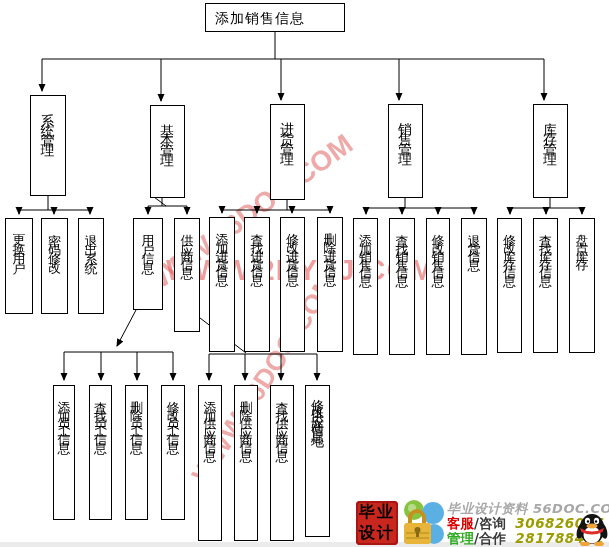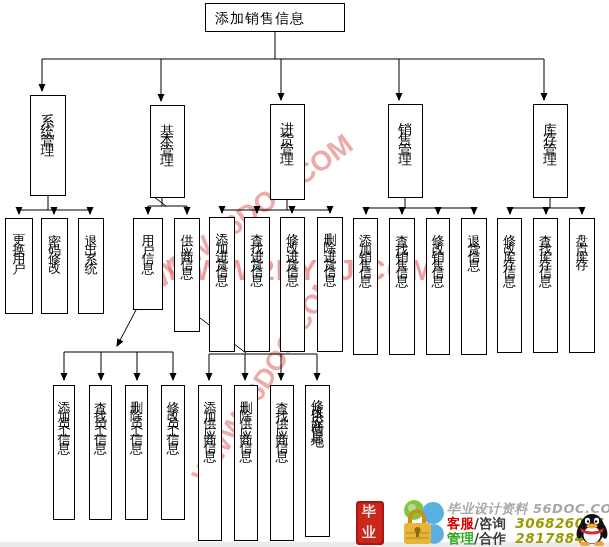--- a/index.html
+++ b/index.html
@@ -19,22 +19,22 @@
   
   #wires{position:absolute;left:0;top:0;z-index:1;}
   
   .wm{position:absolute;z-index:0;font-weight:bold;white-space:nowrap;
       color:rgba(224,98,98,0.55);font-family:"Liberation Sans",sans-serif;}
   #wm-diag-upper{left:155px;top:270px;font-size:28px;transform:rotate(-36deg);transform-origin:left bottom;}
   #wm-horizontal{left:166px;top:254px;font-size:29px;letter-spacing:1px;color:rgba(228,92,92,0.6);}
   #wm-diag-lower{left:212px;top:458px;font-size:27px;transform:rotate(-57deg);transform-origin:left bottom;}
   
   #banner{position:absolute;left:352px;top:498px;width:257px;height:49px;z-index:4;}
-  #logo{position:absolute;left:4px;top:3px;width:28px;height:44px;background:#c9261d;
-        border-radius:4px;color:#e5e5e5;text-align:center;font-weight:bold;font-size:14px;
+  #logo{position:absolute;left:4px;top:3px;width:42px;height:44px;background:#c9261d;
+        border-radius:4px;color:#000000;text-align:center;font-weight:bold;font-size:16px;
         line-height:21px;letter-spacing:2px;font-family:"DejaVu Serif","Liberation Serif",serif;
         box-shadow:inset 0 0 0 2px #a81512;}
   #chatlock{position:absolute;left:49px;top:1px;}
   #btext{position:absolute;left:95px;top:3px;width:130px;line-height:15px;white-space:nowrap;}
   .site-line{font-size:13px;font-weight:bold;font-style:italic;color:#a8a8a8;letter-spacing:0.5px;}
   .qq-line{font-size:13.5px;font-weight:bold;color:#3a3a3a;}
   .lbl-red{color:#dd0000;} .lbl-green{color:#2faa22;text-align:center;}
   .qq-num{color:#9c9c00;font-style:italic;letter-spacing:0.5px;}
   #penguin{position:absolute;left:224px;top:13px;}
   #bottom-edge{position:absolute;left:0;top:542px;width:609px;height:5px;background:#ebebeb;z-index:3;}

